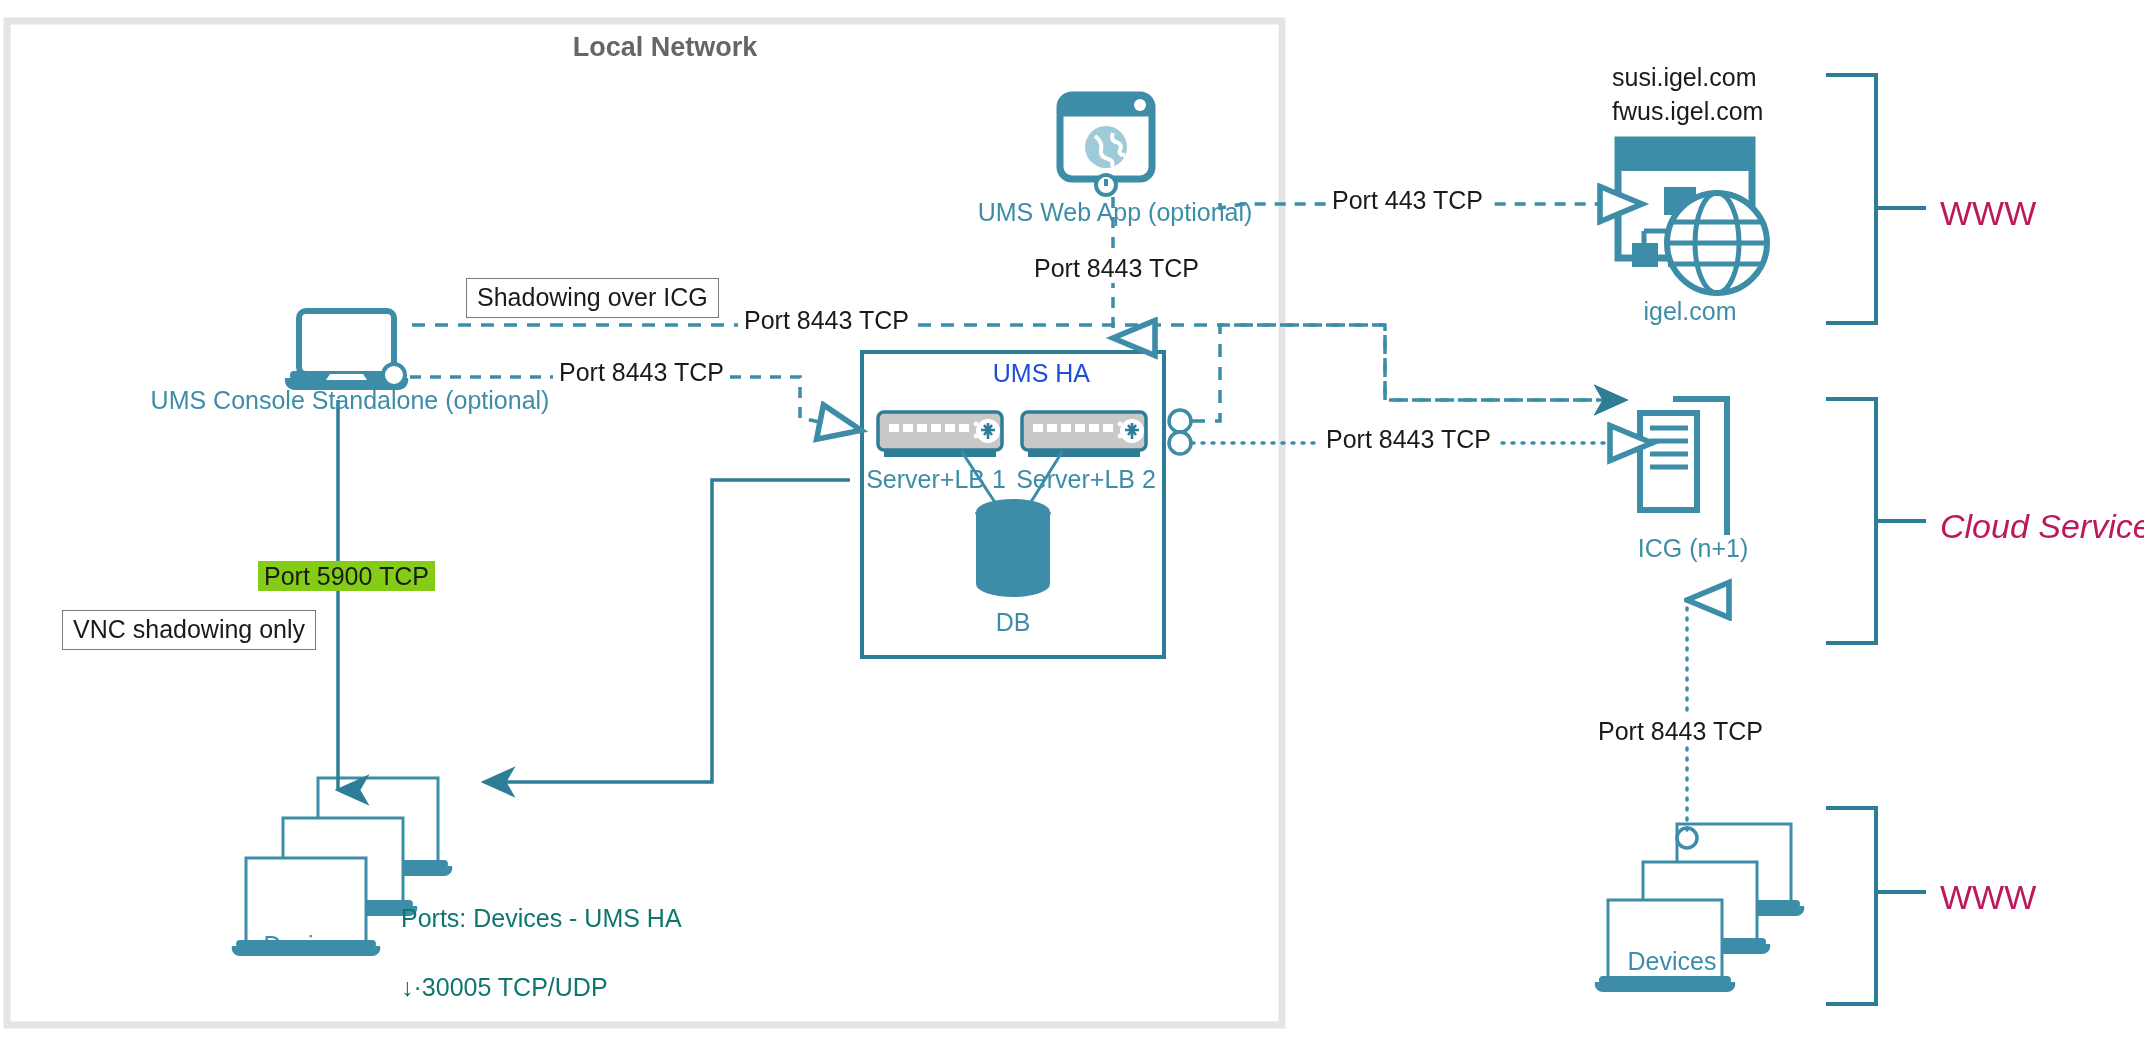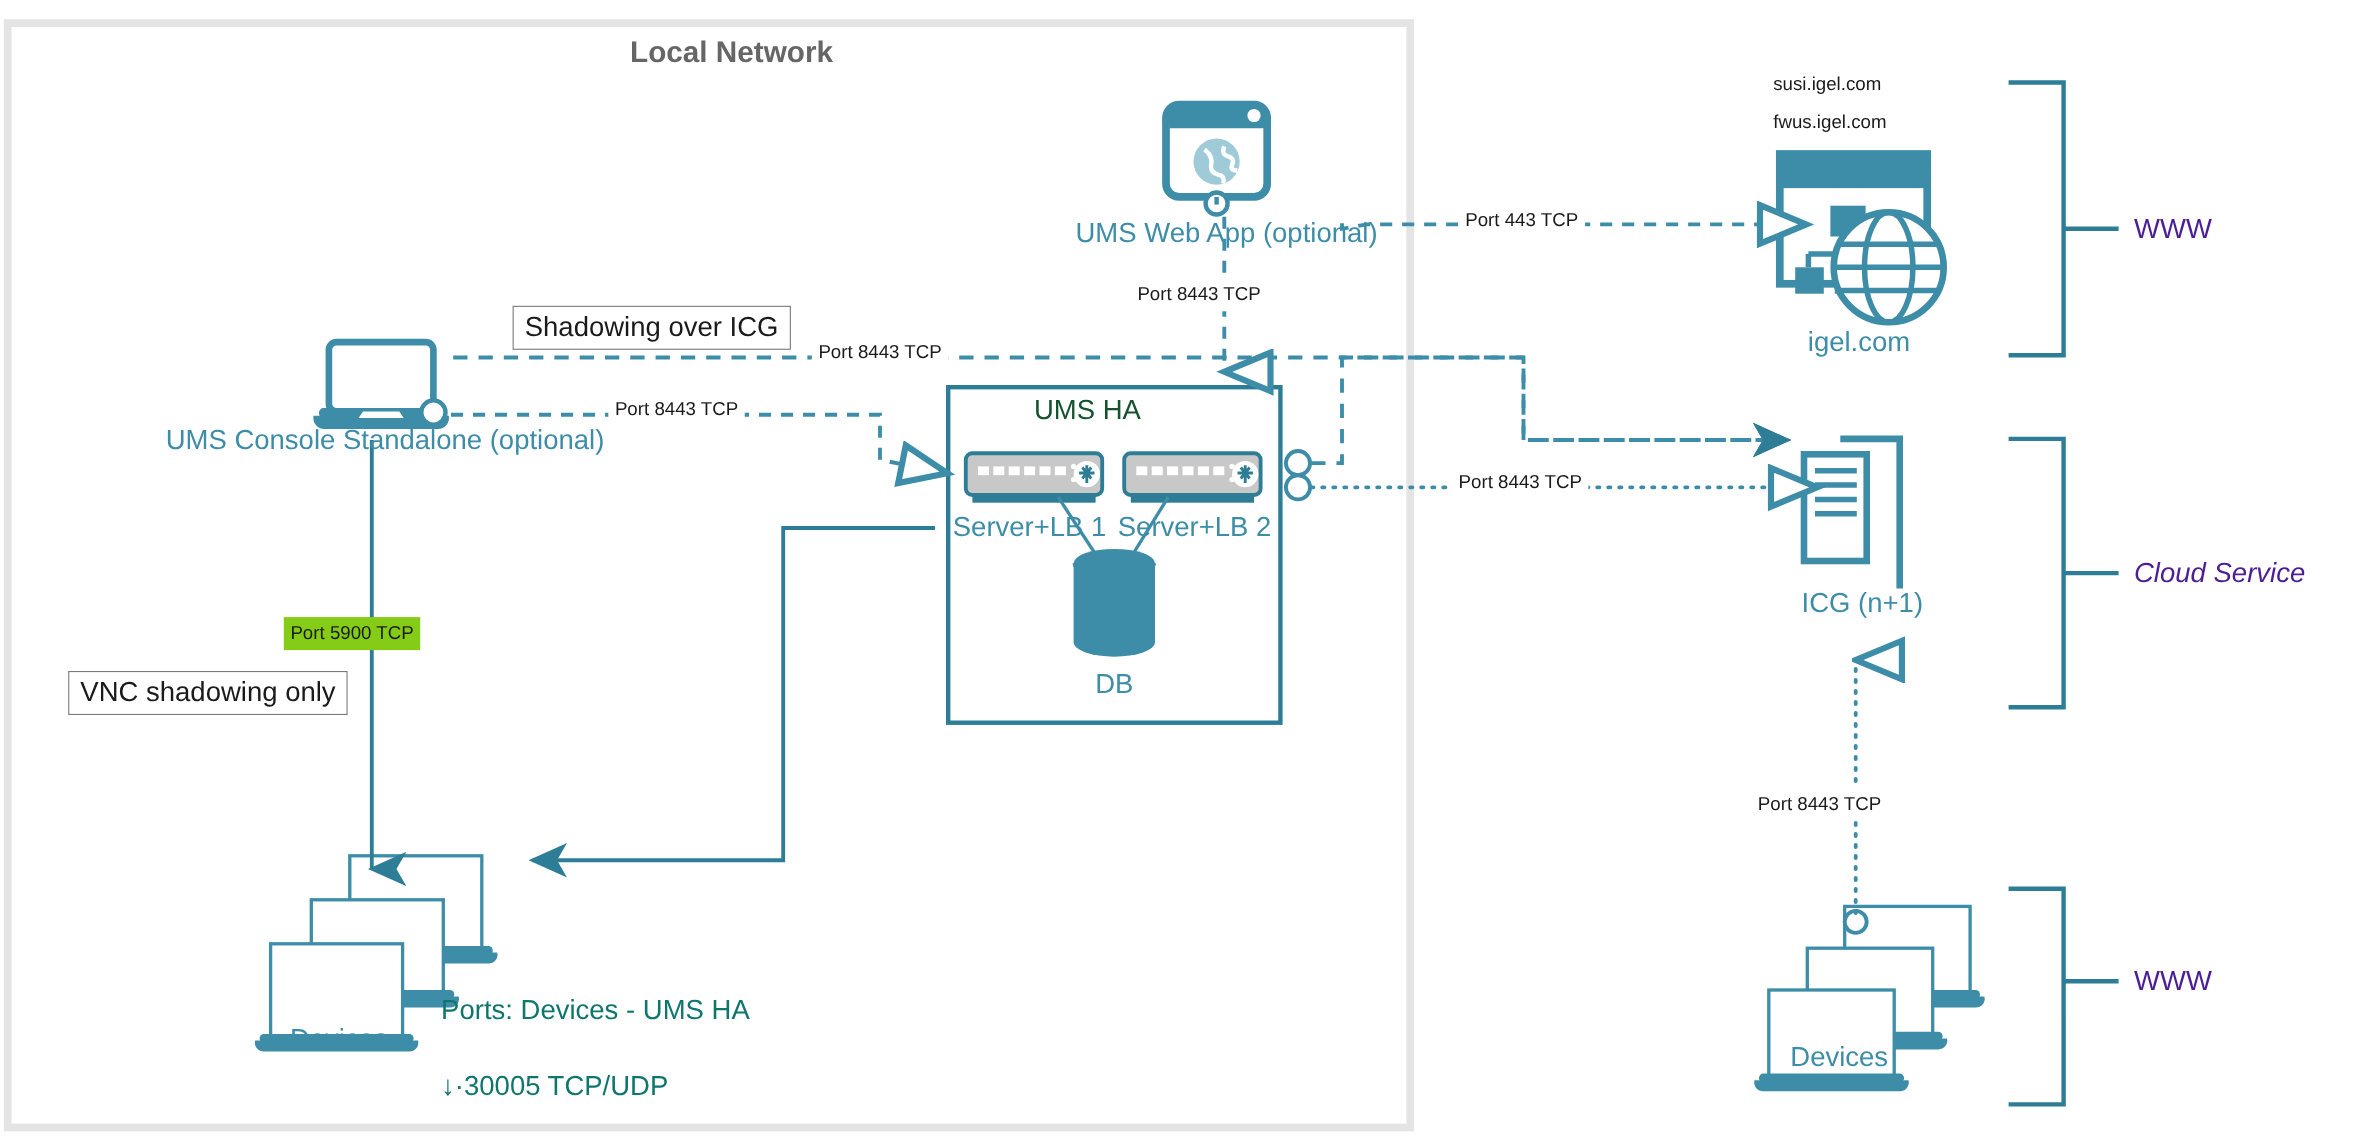--- a/index.html
+++ b/index.html
@@ -1,25 +1,25 @@
 <!DOCTYPE html>
 <html><head>
 <meta charset="utf-8">
 <style>
   html,body{margin:0;padding:0;background:#ffffff;}
   body{font-family:"Liberation Sans", sans-serif;}
   #canvas{position:relative;width:2144px;height:1044px;background:#ffffff;overflow:hidden;}
   #canvas svg{position:absolute;left:0;top:0;width:2144px;height:1044px;}
   .tl{position:absolute;white-space:pre;}
   .node-label{color:#3D8DA8;font-size:25px;line-height:30px;text-align:center;}
-  .plain{color:#1a1a1a;font-size:17px;line-height:30px;}
+  .plain{color:#1a1a1a;font-size:25px;line-height:30px;}
   .boxed{color:#1a1a1a;font-size:25px;line-height:30px;border:1.5px solid #7a7a7a;background:#ffffff;padding:3px 10px 5px 10px;}
   .net-title{color:#666666;font-size:27px;font-weight:bold;text-align:center;}
   .ports-list{color:#0f766e;font-size:25px;line-height:33px;white-space:pre;}
-  .bracket-label{color:#4c1d95;font-size:25px;}
+  .bracket-label{color:#be185d;font-size:34px;}
 </style>
 </head>
 <body>
 
 <div id="canvas">
 
   <svg viewBox="0 0 2144 1044" xmlns="http://www.w3.org/2000/svg">
     <defs>
       <marker id="openTriRight" markerWidth="16" markerHeight="16" refX="1" refY="6" orient="auto">
         <path d="M1,1 L13,6 L1,11 Z" fill="#ffffff" stroke="#3D8DA8" stroke-width="1.6"></path>
@@ -188,21 +188,21 @@
       <path d="M1876,892 L1926,892"></path>
     </g>
   </svg>
 
   <div class="tl net-title" style="left:440px;top:32px;width:450px;">Local Network</div>
 
   <div class="tl node-label" style="left:960px;top:197px;width:310px;">UMS Web App (optional)</div>
 
   <div class="tl node-label" style="left:140px;top:385px;width:420px;">UMS Console Standalone (optional)</div>
 
-  <div class="tl" style="left:940px;top:359px;width:150px;color:#14532d;font-size:25px;text-align:left;">UMS HA</div>
+  <div class="tl" style="left:940px;top:359px;width:150px;color:#1d4ed8;font-size:25px;text-align:right;">UMS HA</div>
 
   <div class="tl node-label" style="left:862px;top:464px;width:148px;">Server+LB 1</div>
   <div class="tl node-label" style="left:1012px;top:464px;width:148px;">Server+LB 2</div>
   <div class="tl node-label" style="left:963px;top:607px;width:100px;">DB</div>
 
   <div class="tl node-label" style="left:228px;top:930px;width:160px;">Devices</div>
   <div class="tl node-label" style="left:1592px;top:946px;width:160px;">Devices</div>
 
   <div class="tl plain" style="left:1612px;top:62px;">susi.igel.com</div>
   <div class="tl plain" style="left:1612px;top:96px;">fwus.igel.com</div>

